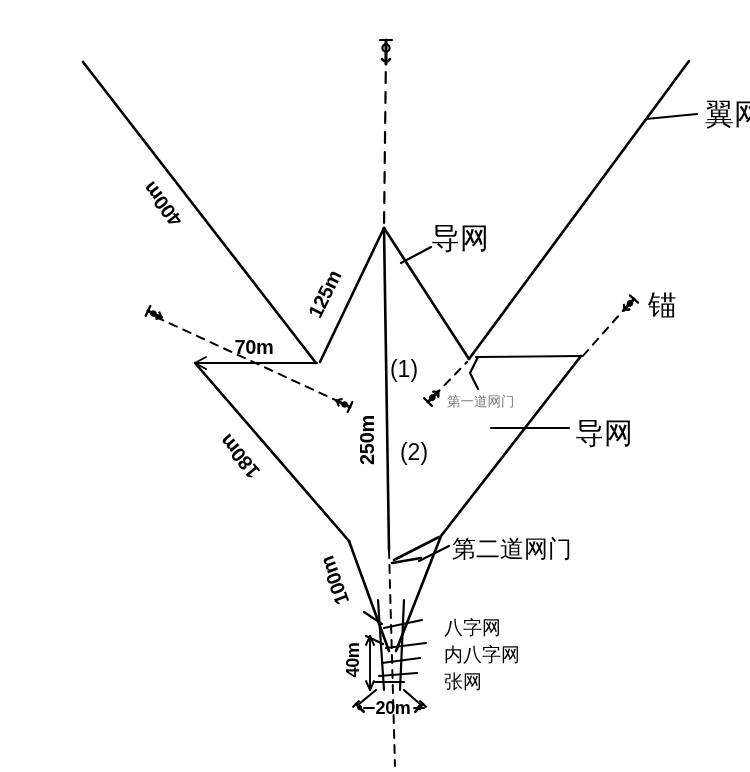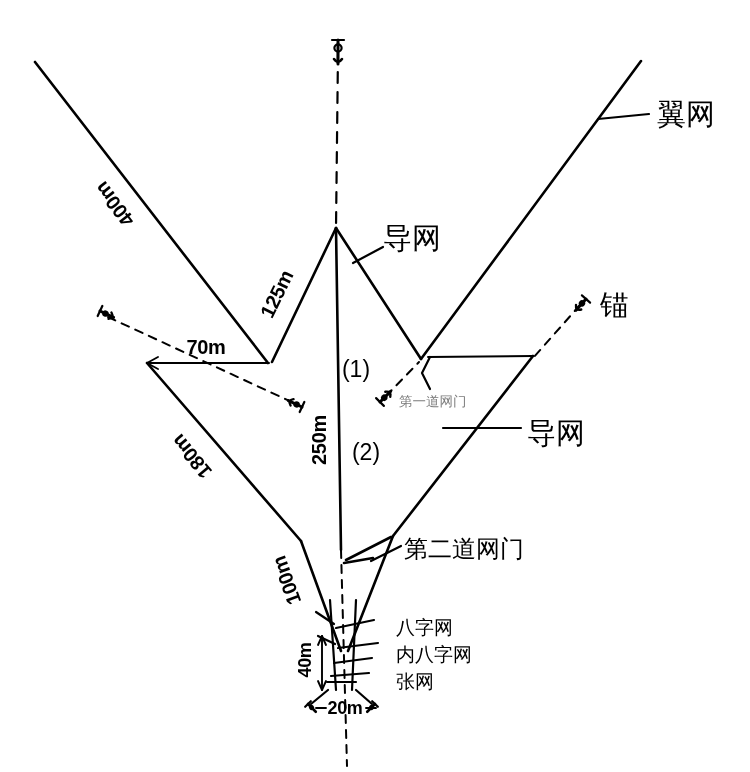--- a/index.html
+++ b/index.html
@@ -1,18 +1,18 @@
 <!DOCTYPE html>
 <html><head>
 <meta charset="utf-8">
 <style>
   html,body{margin:0;padding:0;background:#ffffff;}
   body{width:750px;height:772px;overflow:hidden;
        font-family:"Liberation Sans","DejaVu Sans",sans-serif;}
-  #stage{position:relative;width:619px;height:772px;background:#fff;}
+  #stage{position:relative;width:619px;height:772px;background:#fff;padding-left:48px;}
   svg{display:block;}
   .ln{stroke:#000;fill:none;stroke-linecap:round;stroke-linejoin:round;}
   .net{stroke-width:2.6;}
   .net-thin{stroke-width:2.2;}
   .dim{stroke-width:1.9;}
   .dash{stroke-width:2.2;stroke-dasharray:11 9;}
   .dash-s{stroke-width:2.0;stroke-dasharray:8 7;}
   .anch{stroke:#000;fill:none;stroke-width:2.2;stroke-linecap:round;}
   .anch-f{fill:#000;stroke:none;}
   text{fill:#000;}

